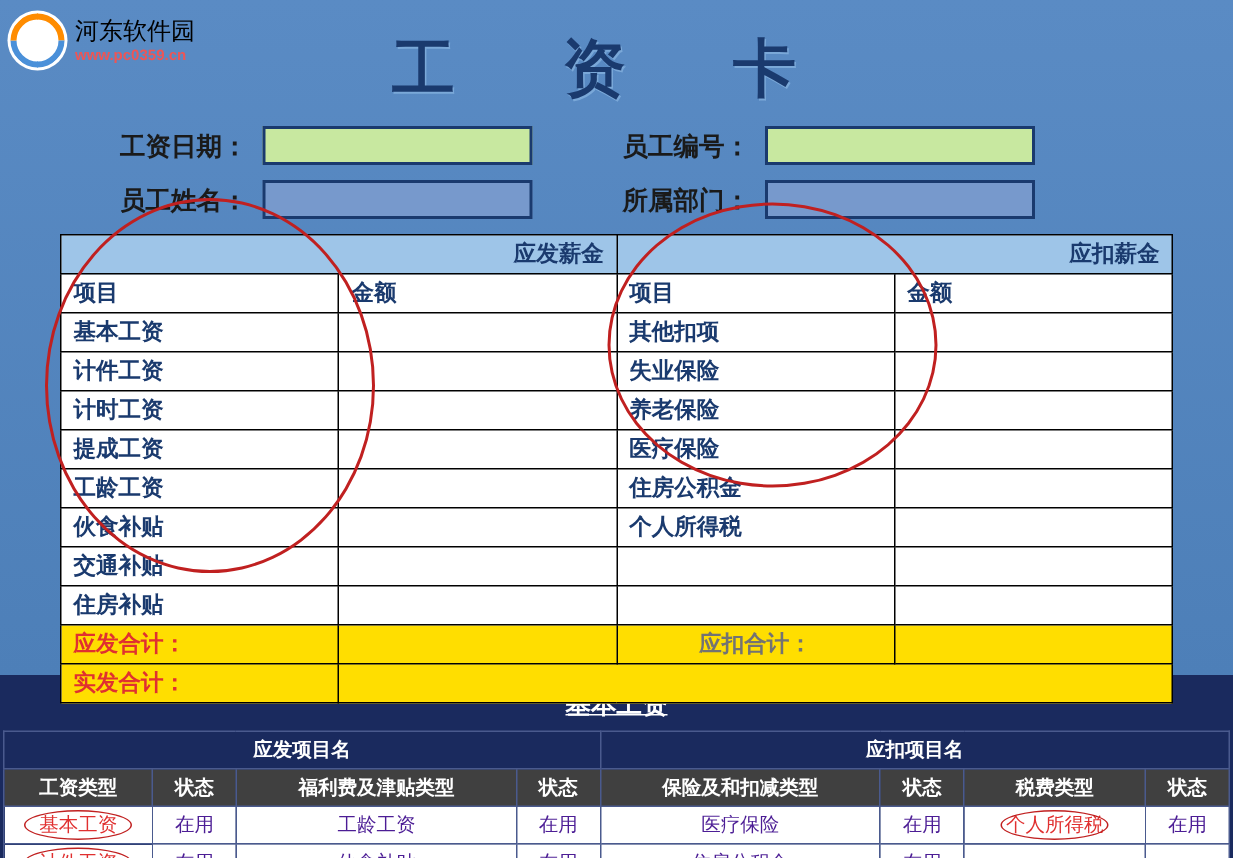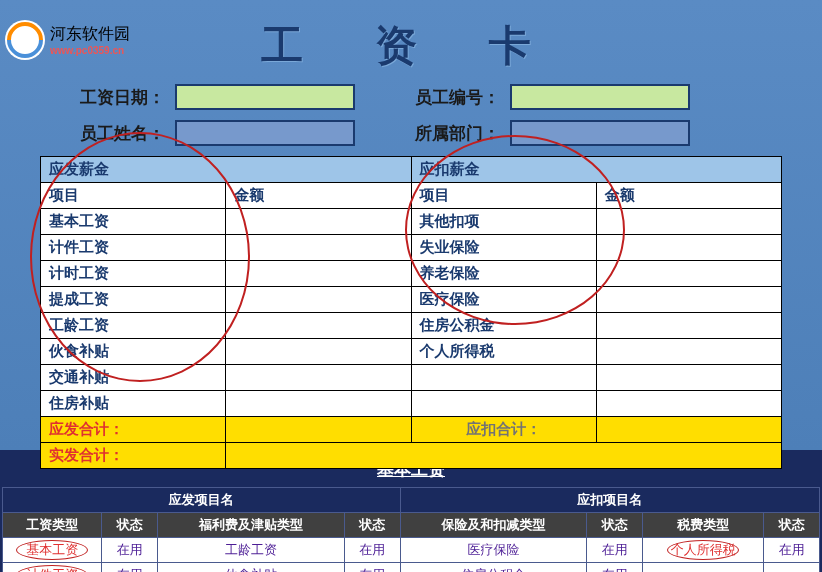--- a/index.html
+++ b/index.html
@@ -1,31 +1,31 @@
 <!DOCTYPE html>
 <html><head>
 <meta charset="utf-8">
 <style>
 *{box-sizing:border-box;margin:0;padding:0}
 body{font-family:"Microsoft YaHei","SimSun",sans-serif;background:#fff;width:822px}
 .card-section{background:linear-gradient(180deg,#5a8bc4 0%,#4d7fb8 100%);padding:0 40px 20px;position:relative;height:450px}
-.logo-area{position:absolute;top:20px;left:5px;display:flex;align-items:center;gap:5px}
+.logo-area{position:absolute;top:7px;left:5px;display:flex;align-items:center;gap:5px}
 .logo-circle{width:40px;height:40px;border-radius:50%;background:#fff;display:flex;align-items:center;justify-content:center;position:relative}
 .logo-circle::before{content:"";position:absolute;width:28px;height:28px;border:4px solid #ff8c00;border-radius:50%;border-right-color:#4a90d9;border-bottom-color:#4a90d9;transform:rotate(45deg)}
 .logo-text{display:flex;flex-direction:column}
 .logo-url{font-size:10px;color:#e55;font-weight:bold}
 .title{text-align:center;font-size:42px;font-weight:bold;color:#1a3a6e;letter-spacing:30px;padding:18px 0 10px;text-shadow:1px 1px 0 #7aa8d8}
 .form-row{display:flex;gap:60px;margin-bottom:10px;padding-left:40px}
 .form-field{display:flex;align-items:center;gap:10px}
 .form-label{font-size:17px;font-weight:bold;color:#1a1a1a}
 .form-input{width:180px;height:26px;border:2px solid #1a3a6e;background:#c8e8a0}
 .form-input.blue{background:#7799cc}
 .main-table{width:100%;border-collapse:collapse;margin-top:10px;background:#fff}
 .main-table td,.main-table th{border:1px solid #000;padding:3px 8px;font-size:15px;height:24px}
-.hdr-blue{background:#9ec5e8;text-align:left;font-weight:bold;color:#1a3a6e}
+.hdr-blue{background:#9ec5e8;text-align:right;font-weight:bold;color:#1a3a6e}
 .hdr-sub{background:#fff;text-align:left;font-weight:bold;color:#1a3a6e}
 .data-cell{background:#fff;color:#1a3a6e;font-weight:bold;padding-left:20px}
 .amt-cell{background:#fff}
 .total-yellow{background:#ffde00;color:#737373;font-weight:bold;text-align:center}
 .total-yellow-l{background:#ffde00;color:#e03030;font-weight:bold;padding-left:20px}
 .ellipse{position:absolute;border:2px solid #c02020;border-radius:50%;pointer-events:none}
 .e1{width:220px;height:250px;top:132px;left:30px}
 .e2{width:220px;height:190px;top:135px;left:405px}
 .bottom-section{background:#1a2a5e;padding:8px 2px}
 .bottom-title{text-align:center;color:#fff;font-size:17px;font-weight:bold;text-decoration:underline;margin-bottom:6px}

